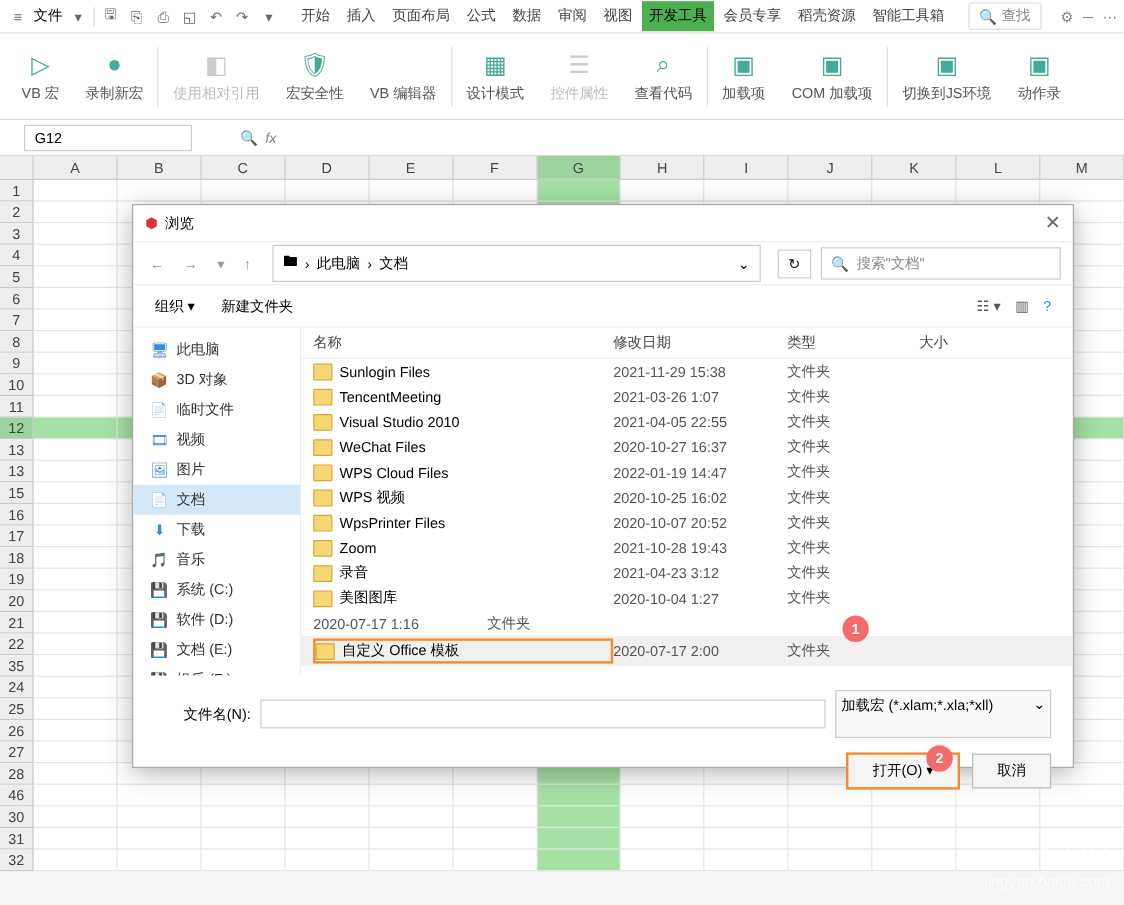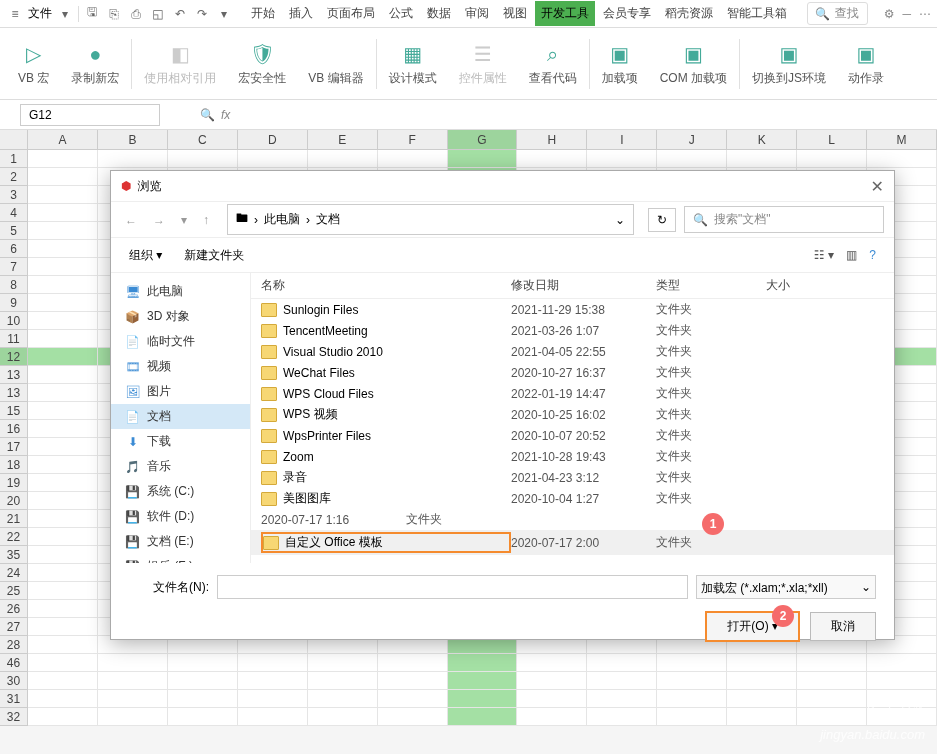--- a/index.html
+++ b/index.html
@@ -60,21 +60,21 @@
 .dlg-row .c2{width:145px;color:#555}
 .dlg-row .c3{width:110px;color:#555}
 .dlg-row .fico{width:16px;height:14px;background:#f7d774;border:1px solid #d4a93a;border-radius:1px}
 .dlg-row.hl .c1{border:2px solid #f58b2e;padding-right:4px}
 .dlg-row.hl{background:#f0f0f0}
 .marker{position:absolute;width:22px;height:22px;border-radius:50%;background:#f56b6b;color:#fff;display:flex;align-items:center;justify-content:center;font-weight:bold}
 .dlg-footer{padding:12px 18px;display:flex;flex-direction:column;gap:12px}
 .fn-row{display:flex;align-items:center;gap:8px}
 .fn-row .fnlabel{width:80px;text-align:right}
 .fn-row .fninput{flex:1;border:1px solid #ccc;padding:4px;height:24px}
-.fn-row .fnselect{width:180px;border:1px solid #ccc;padding:4px;height:24px;background:#f9f9f9}
+.fn-row .fnselect{width:180px;border:1px solid #ccc;padding:4px;height:40px;background:#f9f9f9}
 .btn-row{display:flex;justify-content:flex-end;gap:10px;align-items:center;position:relative}
 .btn{padding:5px 20px;border:1px solid #bbb;background:#f5f5f5;cursor:pointer}
 .btn.open{border:2px solid #f58b2e}
 .watermark{position:absolute;right:12px;bottom:12px;color:#fff;opacity:0.85;text-align:right}
 .watermark .big{font-size:28px;font-weight:normal;display:flex;align-items:center;gap:6px;justify-content:space-between}
 .watermark .paw{width:32px;height:32px}
 svg{display:block}
 </style>
 </head>
 <body>

